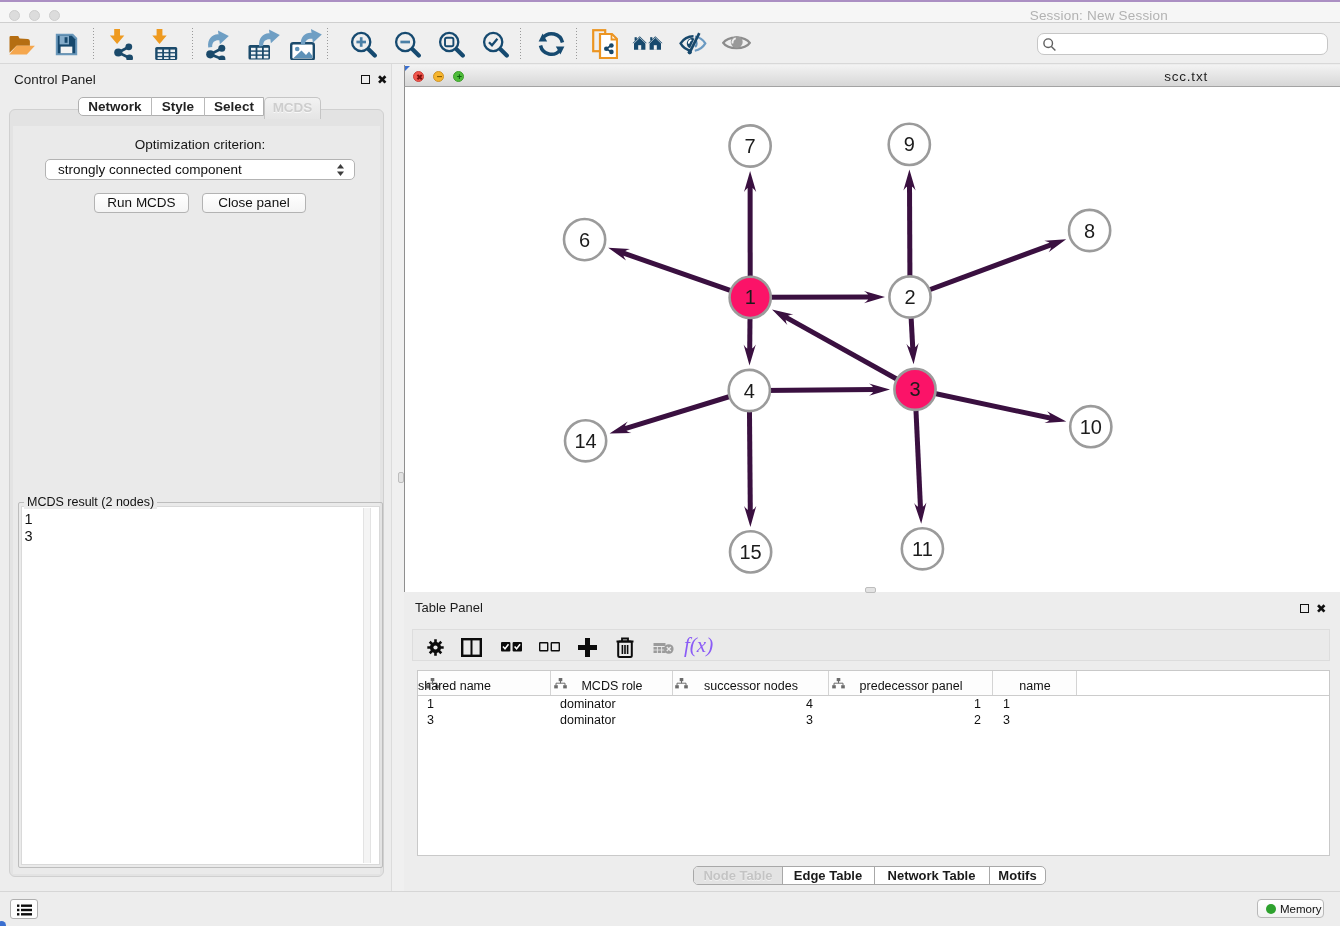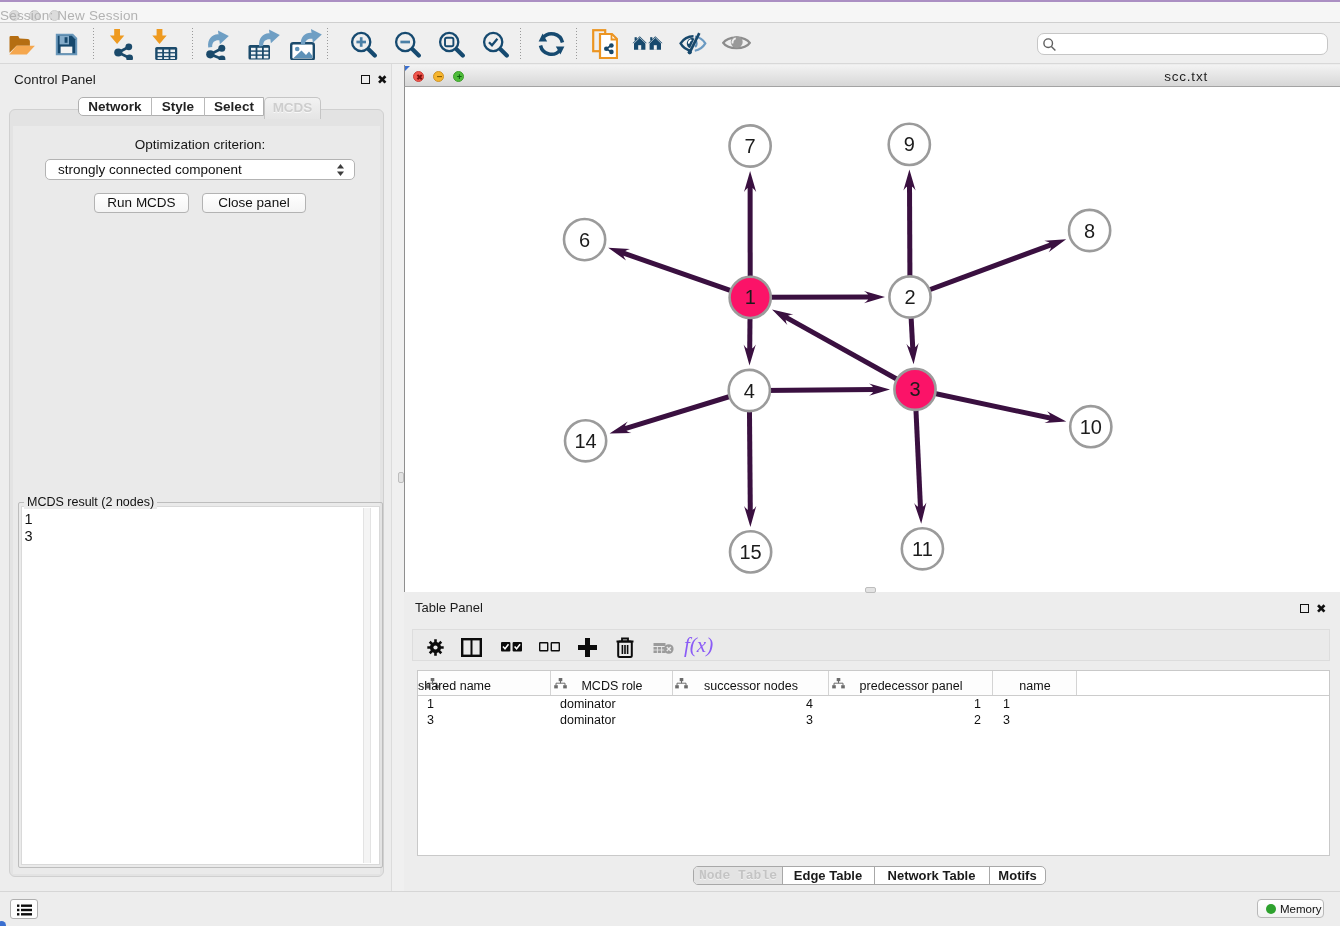--- a/index.html
+++ b/index.html
@@ -3,21 +3,21 @@
 <meta charset="utf-8">
 <style>
 * { margin:0; padding:0; box-sizing:border-box; }
 html,body { width:1340px; height:926px; overflow:hidden; }
 body { font-family:"Liberation Sans", sans-serif; background:#ededed; position:relative; }
 .abs { position:absolute; }
 
 #purple { left:0; top:0; width:1340px; height:2px; background:#ab8fc3; }
 #titlebar { left:0; top:2px; width:1340px; height:21px; background:#f6f6f6; border-bottom:1px solid #cfcfcf; }
 #titlebar .light { position:absolute; top:7.5px; width:11px; height:11px; border-radius:50%; background:#dcdcdc; border:1px solid #cecece; }
-#wtitle { left:0; top:8px; width:1168px; text-align:left; font-size:13.5px; color:#b2b2b2; letter-spacing:0.2px; }
+#wtitle { left:0; top:8px; width:1168px; text-align:right; font-size:13.5px; color:#b2b2b2; letter-spacing:0.2px; }
 #toolbar { left:0; top:23px; width:1340px; height:41px; background:#efefef; border-bottom:1px solid #d8d8d8; }
 .tsep { position:absolute; top:28px; width:1px; height:32px;
   background-image:repeating-linear-gradient(to bottom,#9a9a9a 0 1px,transparent 1px 3px); }
 .ticon { position:absolute; top:29px; }
 #search { left:1037px; top:33px; width:291px; height:22px; background:#fff; border:1px solid #c6c6c6; border-radius:7px; }
 
 #cp-title { left:14px; top:72px; font-size:13.5px; color:#1d1d1d; }
 .floatsq { position:absolute; width:9px; height:9px; border:1.5px solid #111; background:transparent; }
 .closex { position:absolute; font-size:12.5px; color:#111; }
 #cp-box { left:9px; top:109px; width:375px; height:768px; background:#e3e3e3; border:1px solid #d0d0d0; border-radius:6px; }
@@ -412,21 +412,21 @@
 <div class="td" style="left:829px; top:697px; width:152px; text-align:right;">1</div>
 <div class="td" style="left:1003px; top:697px;">1</div>
 <div class="td" style="left:427px; top:713px;">3</div>
 <div class="td" style="left:560px; top:713px;">dominator</div>
 <div class="td" style="left:673px; top:713px; width:140px; text-align:right;">3</div>
 <div class="td" style="left:829px; top:713px; width:152px; text-align:right;">2</div>
 <div class="td" style="left:1003px; top:713px;">3</div>
 
 <div class="abs" id="btabbar"></div>
 <div class="abs" style="left:694px; top:867px; width:88px; height:17px; background:#e3e3e3; border-radius:4px 0 0 4px;"></div>
-<div class="btabseg" style="left:694px; width:88px; color:#c4c4c4; text-shadow:0 1px 0 #f2f2f2;font-family:Liberation Mono, monospace;">Node Table</div>
+<div class="btabseg" style="left:694px; width:88px; color:#c4c4c4; text-shadow:0 1px 0 #f2f2f2;">Node Table</div>
 <div class="btabseg" style="left:782px; width:92px;">Edge Table</div>
 <div class="btabseg" style="left:874px; width:115px;">Network Table</div>
 <div class="btabseg" style="left:989px; width:57px;">Motifs</div>
 <div class="btabsep" style="left:782px;"></div>
 <div class="btabsep" style="left:874px;"></div>
 <div class="btabsep" style="left:989px;"></div>
 
 <div class="abs" id="statusline"></div>
 <div class="abs" id="listbtn">
   <svg style="position:absolute;left:6px;top:3.5px;" width="15" height="12" viewBox="0 0 15 12">

